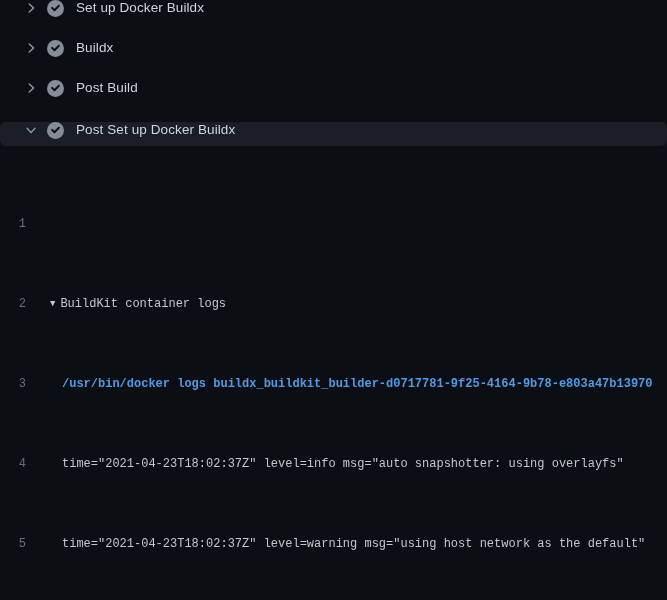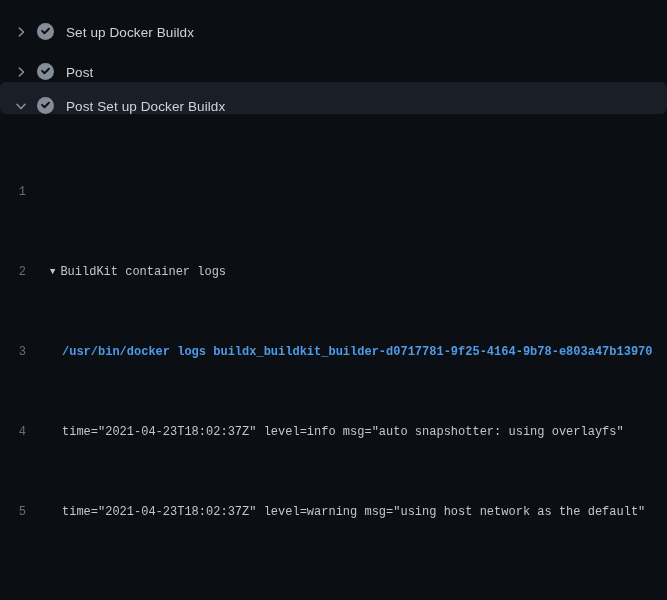--- a/index.html
+++ b/index.html
@@ -15,25 +15,25 @@
   }
   *{box-sizing:border-box;margin:0;padding:0;}
   html,body{width:667px;height:600px;overflow:hidden;}
   body{
     background:var(--page_bg);
     font-family:"Liberation Sans",sans-serif;
   }
   
   .steps{width:100%;}
   .step{
-    display:flex;align-items:flex-end;
-    height:40px;padding-left:13px;cursor:pointer;
+    display:flex;align-items:flex-start;
+    height:40px;padding-left:23px;cursor:pointer;
   }
   .step.expanded{
-    height:32px;margin:2px 0;
+    height:24px;margin:2px 0;
     background:var(--expanded_header_bg);
     border-radius:6px;
   }
   .step .chev{
     width:16px;height:16px;flex:none;
     display:flex;align-items:center;justify-content:center;
     color:var(--chevron);
   }
   .step .check{
     width:17px;height:17px;flex:none;margin-left:8px;
@@ -87,23 +87,35 @@
   <div class="step">
     <span class="chev">
       <svg width="14" height="14" viewBox="0 0 16 16">
           <path d="M6 3.5l5 4.5-5 4.5" fill="none" stroke="currentColor" stroke-width="1.7" stroke-linecap="round" stroke-linejoin="round"></path>
         </svg>
     </span>
     <svg class="check" viewBox="0 0 16 16">
       <circle cx="8" cy="8" r="8" fill="var(--check_circle)"></circle>
       <path d="M11.2 5.4 L7 9.6 L4.8 7.4" fill="none" stroke="var(--check_mark)" stroke-width="1.8" stroke-linecap="round" stroke-linejoin="round"></path>
     </svg>
-    <span class="label">Post</span>
+    <span class="label">Buildx</span>
   </div>
 
+  <div class="step">
+    <span class="chev">
+      <svg width="14" height="14" viewBox="0 0 16 16">
+          <path d="M6 3.5l5 4.5-5 4.5" fill="none" stroke="currentColor" stroke-width="1.7" stroke-linecap="round" stroke-linejoin="round"></path>
+        </svg>
+    </span>
+    <svg class="check" viewBox="0 0 16 16">
+      <circle cx="8" cy="8" r="8" fill="var(--check_circle)"></circle>
+      <path d="M11.2 5.4 L7 9.6 L4.8 7.4" fill="none" stroke="var(--check_mark)" stroke-width="1.8" stroke-linecap="round" stroke-linejoin="round"></path>
+    </svg>
+    <span class="label">Post Build</span>
+  </div>
 
   <div class="step expanded">
     <span class="chev">
       <svg width="14" height="14" viewBox="0 0 16 16">
           <path d="M3.5 6l4.5 5 4.5-5" fill="none" stroke="currentColor" stroke-width="1.7" stroke-linecap="round" stroke-linejoin="round"></path>
         </svg>
     </span>
     <svg class="check" viewBox="0 0 16 16">
       <circle cx="8" cy="8" r="8" fill="var(--check_circle)"></circle>
       <path d="M11.2 5.4 L7 9.6 L4.8 7.4" fill="none" stroke="var(--check_mark)" stroke-width="1.8" stroke-linecap="round" stroke-linejoin="round"></path>

